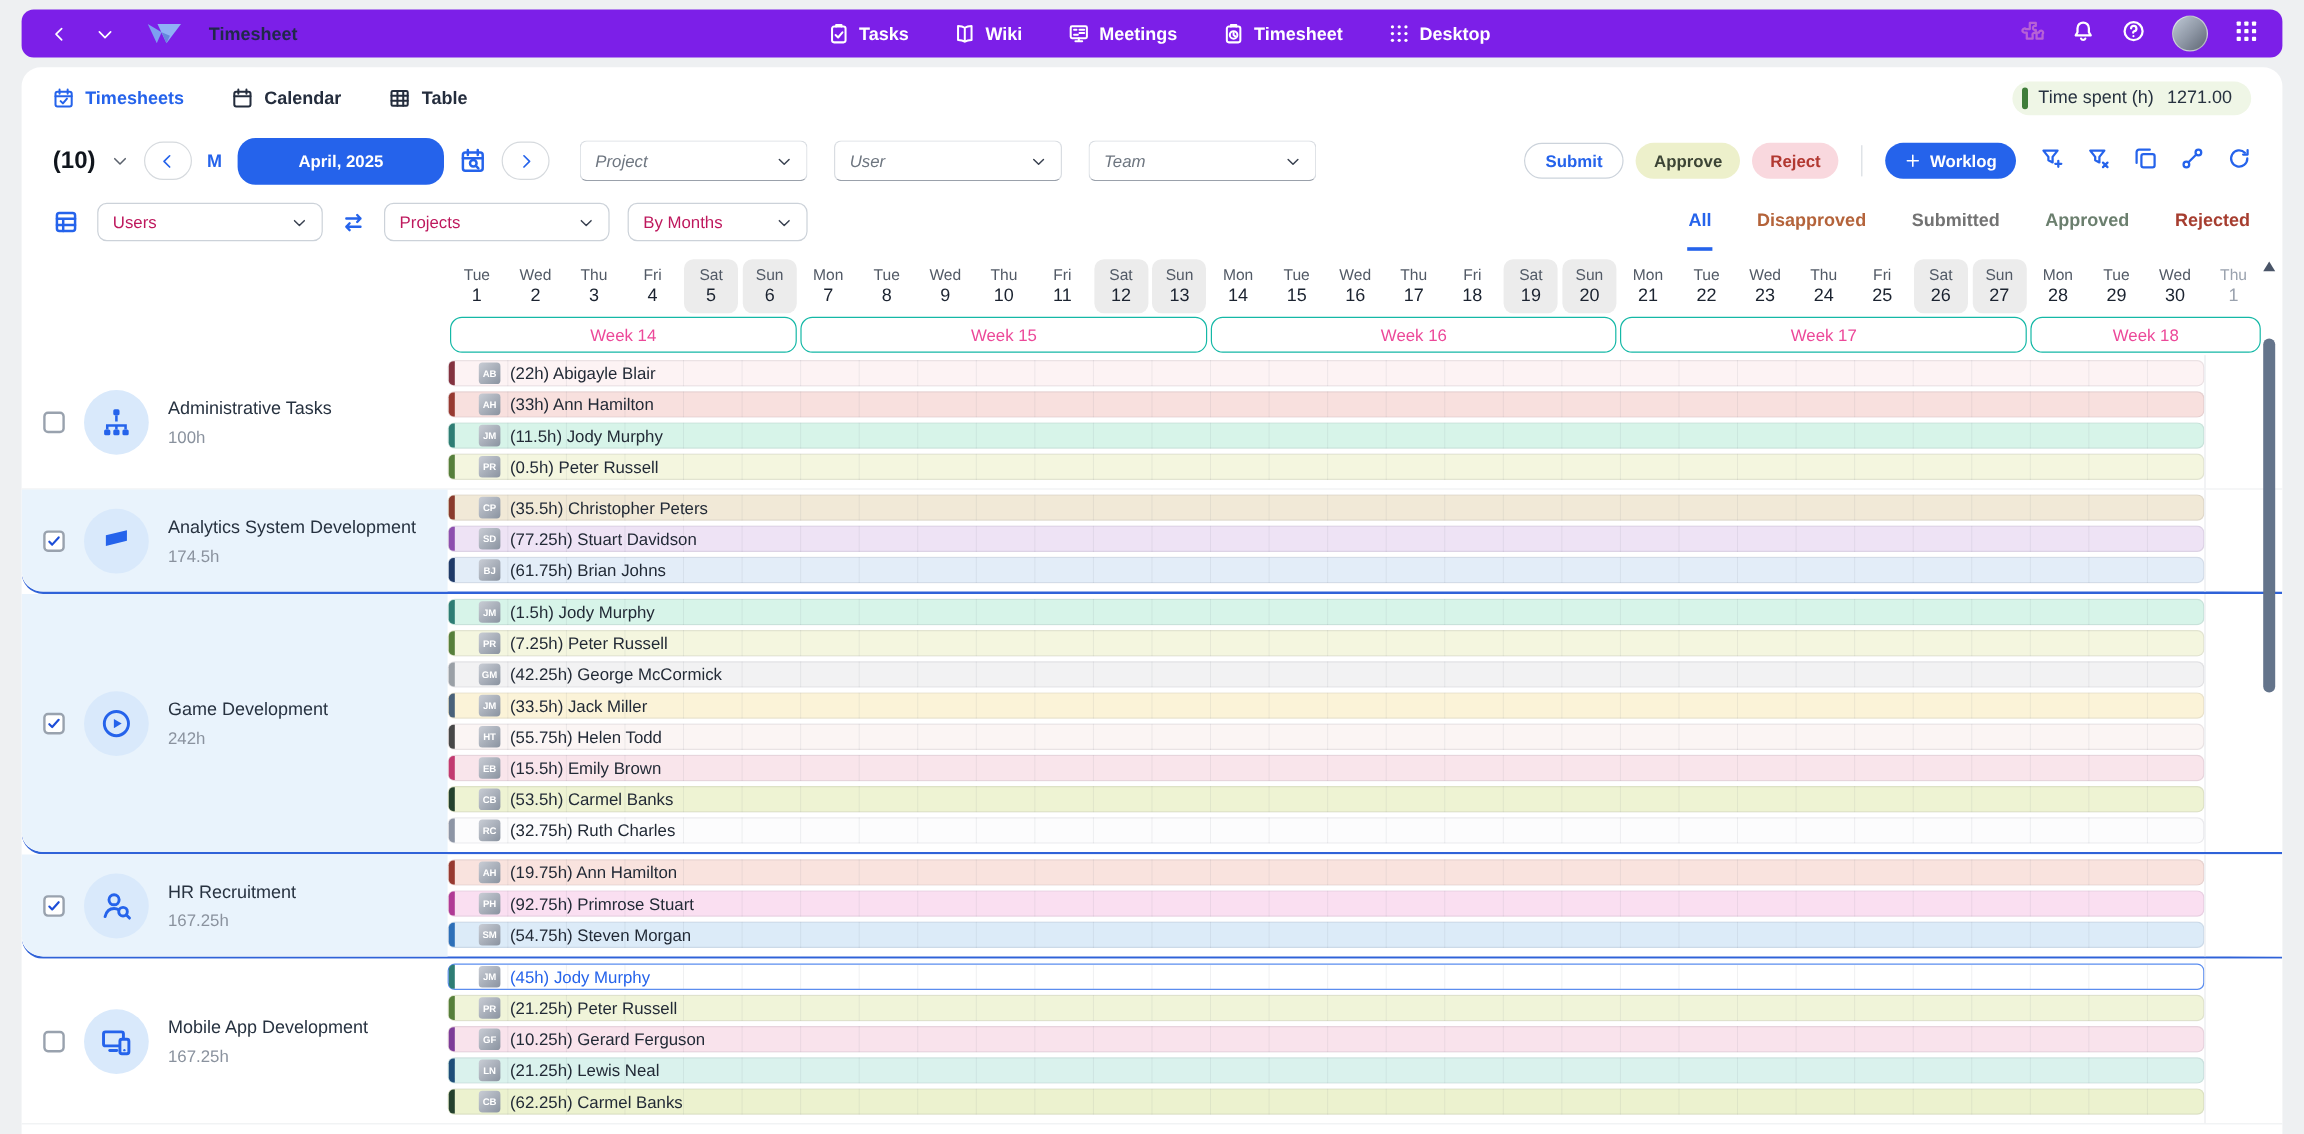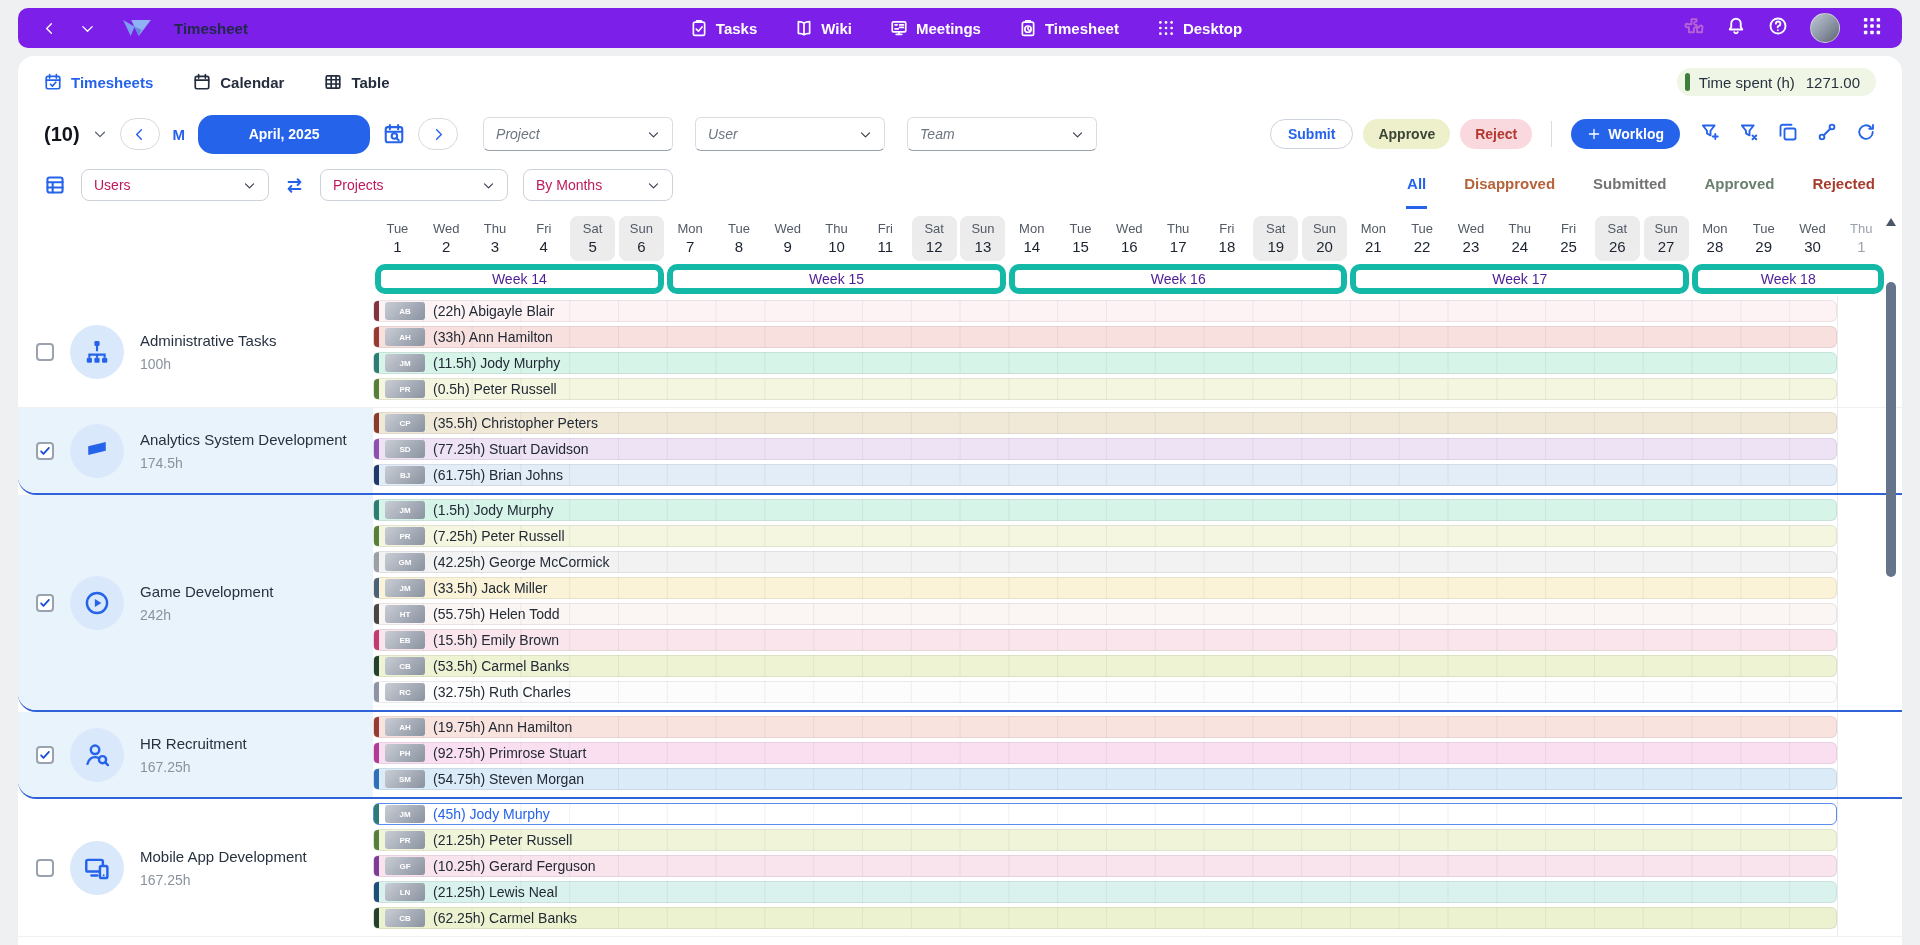--- a/index.html
+++ b/index.html
@@ -25,21 +25,21 @@
 
   
   .card{position:absolute;left:18px;top:56px;width:1884px;height:889px;background:#fff;border-radius:16px 16px 0 0;overflow:hidden}
 
   
   .tabs-row{height:52px;display:flex;align-items:center;padding:4px 26px}
   .view-tabs{display:flex;align-items:center;gap:40px}
   .vtab{display:flex;align-items:center;gap:9px;font-weight:bold;font-size:15px;color:#242d3d;cursor:pointer}
   .vtab .icn{width:18px;height:18px}
   .vtab.active{color:#2563eb}
-  .time-spent{margin-left:auto;display:flex;align-items:center;background:#eff6e6;border-radius:16px;padding:5px 16px 5px 8px;gap:9px}
+  .time-spent{margin-left:auto;display:flex;align-items:flex-start;background:#eff6e6;border-radius:16px;padding:5px 16px 5px 8px;gap:9px}
   .ts-accent{width:5px;height:18px;border-radius:3px;background:#3f7d3a}
   .ts-label,.ts-value{font-size:15px;color:#273240}
   .ts-value{margin-left:2px}
 
   
   .toolbar{height:52px;display:flex;align-items:center;padding:0 26px;justify-content:space-between}
   .tb-left{display:flex;align-items:center;gap:13px}
   .gcount{font-size:20px;font-weight:bold;color:#10151d;cursor:pointer}
   .sm-chev{width:14px;height:14px;color:#5b626d}
   .round-btn{width:40px;height:32px;border-radius:16px;border:1px solid #d6dade;background:#fff;color:#2563eb;
@@ -81,22 +81,22 @@
   
   .sheet{position:relative}
   .days{margin-left:355px;display:flex;padding-top:6px}
   .day{width:48.8px;display:flex;justify-content:center}
   .dbox{width:45px;text-align:center;padding:4px 0 5px;border-radius:8px}
   .day.weekend .dbox{background:#ececec}
   .dow{font-size:13px;color:#525a66;line-height:17px}
   .dnum{font-size:15px;color:#1b2330;line-height:19px}
   .day.other .dow,.day.other .dnum{color:#9aa2ae}
   .weeks{margin-left:355px;display:flex;margin-top:3px;height:30px}
-  .wk{border:6px solid #14b8a6;border-radius:10px;margin:0 1.5px;display:flex;align-items:center;justify-content:center;
-      font-size:14px;color:#4c1d95;background:#fff}
+  .wk{border:1px solid #14b8a6;border-radius:10px;margin:0 1.5px;display:flex;align-items:center;justify-content:center;
+      font-size:14px;color:#ec4899;background:#fff}
 
   
   .groups{margin-top:2px}
   .pgroup{display:flex;align-items:stretch;border-bottom:1px solid #eef0f2;position:relative}
   .pgroup.sel{border-bottom:2px solid #2f62d8;border-bottom-left-radius:18px}
   .pleft{width:355px;flex:none;display:flex;align-items:center;gap:16px;padding-left:18px}
   .pgroup.sel .pleft{background:#e9f3fc;border-bottom-left-radius:18px}
   .cb{width:18px;height:18px;border:2px solid #99a2ae;border-radius:4px;background:#fff;flex:none;cursor:pointer;
       display:flex;align-items:center;justify-content:center;color:#1d4ed8}
   .cb svg{width:12px;height:12px;visibility:hidden}
@@ -105,21 +105,21 @@
            display:flex;align-items:center;justify-content:center}
   .pcircle svg{width:26px;height:26px}
   .pname{font-size:15px;color:#273240}
   .phours{font-size:14px;color:#8a929e;margin-top:7px}
   .ptimeline{flex:1;position:relative;padding:4px 0 3px}
   .ptimeline::after{content:'';position:absolute;left:1464px;top:0;bottom:0;border-left:1px solid #e9ebee}
   .urow{height:22px;width:1464px;margin-bottom:4px;border-radius:6px;border:1px solid rgba(20,30,45,.08);
         display:flex;align-items:center;cursor:pointer;position:relative;
         background-image:linear-gradient(to right,rgba(100,110,125,.10) 1px,transparent 1px);background-size:48.8px 100%}
   .uaccent{width:5px;align-self:stretch;border-radius:4px 0 0 4px;flex:none}
-  .uavatar{width:40px;height:18px;border-radius:3px;margin-left:6px;flex:none;background:linear-gradient(135deg,#c9cdd5,#8a93a0);
+  .uavatar{width:18px;height:18px;border-radius:3px;margin-left:20px;flex:none;background:linear-gradient(135deg,#c9cdd5,#8a93a0);
            color:#fff;font-size:8px;font-weight:bold;display:flex;align-items:center;justify-content:center}
   .utext{margin-left:8px;font-size:14px;color:#222a36;white-space:nowrap}
   .urow.hl{border:1px solid #5b8def;background-color:#fff}
   .urow.hl .utext{color:#2563eb}
 
   
   .vscroll{position:absolute;right:5px;top:8px;width:12px;height:688px}
   .vs-arrow{position:absolute;top:0;left:1px;width:0;height:0;border-left:5px solid transparent;
             border-right:5px solid transparent;border-bottom:8px solid #4a5568}
   .vs-thumb{position:absolute;top:64px;left:1px;width:10px;height:295px;border-radius:5px;background:#64748b}

